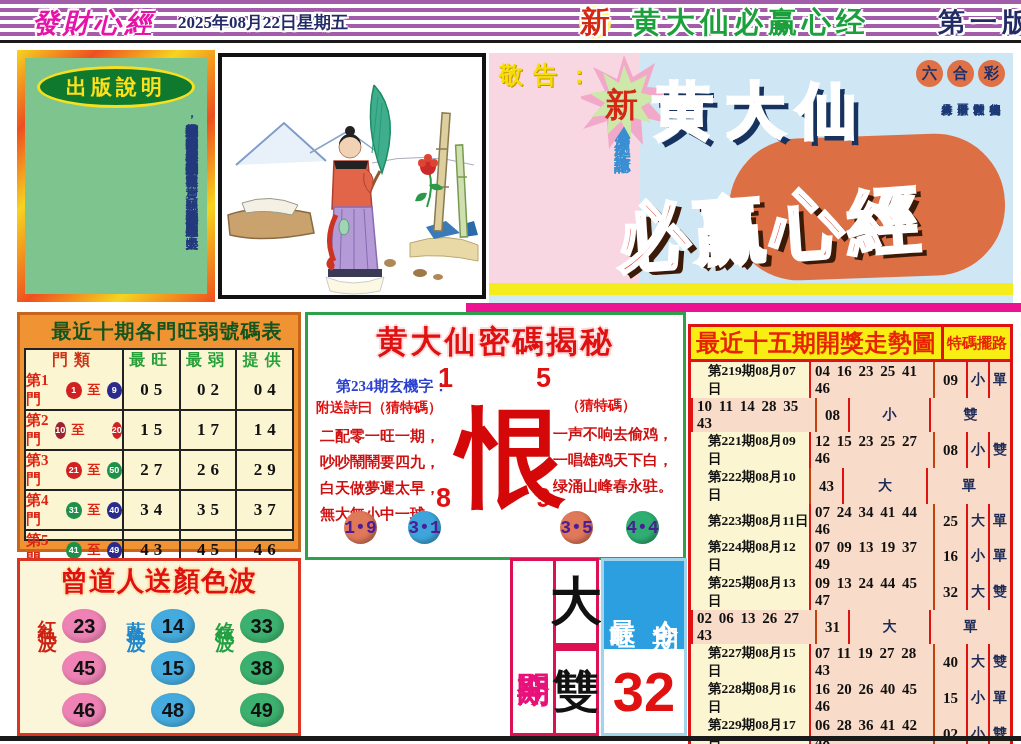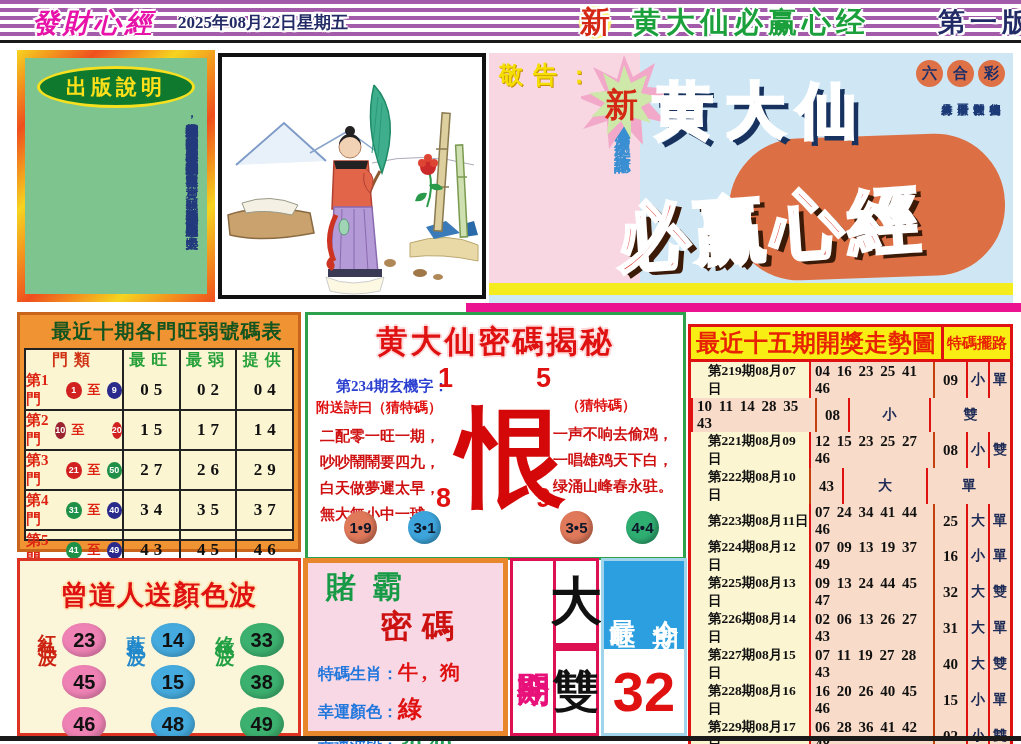--- a/index.html
+++ b/index.html
@@ -90,23 +90,23 @@
   .sp-issue{position:absolute;left:28px;top:62px;font-size:15px;font-weight:bold;color:#2b3fd0;}
   .sp-lleft{position:absolute;left:8px;top:84px;font-size:14px;font-weight:bold;color:#e01111;}
   .sp-poem-l{position:absolute;left:12px;top:108px;font-size:15px;line-height:26px;font-weight:bold;color:#cf1111;}
   .sp-poem-r{position:absolute;left:245px;top:106px;font-size:15px;line-height:26px;font-weight:bold;color:#cf1111;}
   .sp-lright{position:absolute;left:258px;top:82px;font-size:14px;font-weight:bold;color:#e01111;}
   .sp-char{position:absolute;left:150px;top:70px;font-size:108px;font-weight:bold;color:#d40808;}
   .sp-n{position:absolute;font-size:27px;font-weight:bold;color:#e01111;font-family:"Liberation Sans",sans-serif;}
   .sp-n0{left:130px;top:48px;}.sp-n1{left:228px;top:48px;}
   .sp-n2{left:128px;top:168px;}.sp-n3{left:228px;top:168px;}
   .secret-balls{position:absolute;left:0;top:196px;width:100%;height:36px;}
-  .secret-ball{position:absolute;width:33px;height:33px;border-radius:50%;color:#0f172a;
-    font-size:15px;font-weight:bold;display:flex;align-items:center;justify-content:center;
-    box-shadow:inset -3px -3px 4px rgba(0,0,0,.25);font-family:Liberation Sans, sans-serif;}
+  .secret-ball{position:absolute;width:33px;height:33px;border-radius:50%;color:#4c1d95;
+    font-size:18px;font-weight:bold;display:flex;align-items:center;justify-content:center;
+    box-shadow:inset -3px -3px 4px rgba(0,0,0,.25);font-family:Liberation Mono, monospace;}
   .secret-ball:nth-child(1){left:36px;}.secret-ball:nth-child(2){left:100px;}
   .secret-ball:nth-child(3){left:252px;}.secret-ball:nth-child(4){left:318px;}
 
   
   .trend{position:absolute;left:688px;top:324px;width:325px;height:426px;background:#f8dcc9;
     border:3px solid #e01111;box-sizing:border-box;display:flex;flex-direction:column;}
   .trend-head{height:56px;background:#f9ee13;display:flex;border-bottom:3px solid #e01111;}
   .trend-title{flex:1;display:flex;align-items:center;justify-content:center;
     color:#e82304;font-size:24px;font-weight:bold;}
   .trend-sp-head{width:66px;border-left:3px solid #e01111;display:flex;align-items:center;justify-content:center;
@@ -118,21 +118,21 @@
   .tr-nums{width:124px;align-self:stretch;display:flex;align-items:center;padding-left:4px;box-sizing:border-box;
     border-left:2px solid #e01111;color:#111;font-size:15px;font-weight:bold;word-spacing:3px;}
   .tr-sp{width:31px;align-self:stretch;display:flex;align-items:center;justify-content:center;
     border-left:2px solid #c2410c;color:#111;font-size:15px;font-weight:bold;}
   .tr-sz,.tr-pr{width:22px;flex:1;align-self:stretch;display:flex;align-items:center;justify-content:center;
     border-left:2px solid #e01111;color:#1c2a55;font-size:14px;font-weight:bold;}
 
   
   .wave{position:absolute;left:17px;top:558px;width:284px;height:178px;background:#fbf6da;
     border:3px solid #dd3322;box-sizing:border-box;}
-  .wave-title{margin-top:16px;text-align:center;font-size:27px;font-weight:bold;color:#e01111;
+  .wave-title{margin-top:2px;text-align:center;font-size:27px;font-weight:bold;color:#e01111;
     letter-spacing:1px;text-shadow:2px 0 0 #ffe2b0,-2px 0 0 #ffe2b0,0 2px 0 #ffe2b0,0 -2px 0 #ffe2b0;}
   .wave-groups{display:flex;justify-content:space-around;padding:2px 6px 0 6px;}
   .wave-group{display:flex;gap:2px;}
   .wave-label{height:96px;font-size:19px;font-weight:bold;letter-spacing:6px;margin-top:4px;}
   .wave-balls{display:flex;flex-direction:column;gap:8px;margin-top:8px;}
   .wave-ball{width:44px;height:34px;border-radius:50%;display:flex;align-items:center;justify-content:center;
     color:#111;font-size:20px;font-weight:bold;font-family:"Liberation Sans",sans-serif;
     box-shadow:inset -3px -3px 5px rgba(0,0,0,.18);}
 
   
@@ -404,21 +404,20 @@
           <div class="tr-pr">單</div>
         </div>
         <div class="tr-row">
           <div class="tr-issue">第225期08月13日</div>
           <div class="tr-nums">09 13 24 44 45 47</div>
           <div class="tr-sp">32</div>
           <div class="tr-sz">大</div>
           <div class="tr-pr">雙</div>
         </div>
         <div class="tr-row">
-          <div class="tr-issue">第226期08月14日</div>
           <div class="tr-nums">02 06 13 26 27 43</div>
           <div class="tr-sp">31</div>
           <div class="tr-sz">大</div>
           <div class="tr-pr">單</div>
         </div>
         <div class="tr-row">
           <div class="tr-issue">第227期08月15日</div>
           <div class="tr-nums">07 11 19 27 28 43</div>
           <div class="tr-sp">40</div>
           <div class="tr-sz">大</div>
@@ -471,38 +470,20 @@
           <div class="wave-label vtext" style="color: rgb(34, 160, 68);">綠色波</div>
           <div class="wave-balls">
             <span class="wave-ball" style="background: rgb(60, 176, 110);">33</span>
             <span class="wave-ball" style="background: rgb(60, 176, 110);">38</span>
             <span class="wave-ball" style="background: rgb(60, 176, 110);">49</span>
           </div>
         </div>
       </div>
   </div>
 
-  <div class="code">
-    <div class="code-t1">賭霸</div>
-    <div class="code-t2">密碼</div>
-    <div class="code-items">
-      <div class="code-line">
-        <span class="code-label">特碼生肖：</span>
-        <span class="code-v0">牛, 狗</span>
-      </div>
-      <div class="code-line">
-        <span class="code-label">幸運顏色：</span>
-        <span class="code-v1">綠</span>
-      </div>
-      <div class="code-line">
-        <span class="code-label">幸運波段：</span>
-        <span class="code-v2">30-40</span>
-      </div>
-    </div>
-  </div>
 
   <div class="issue">
     <div class="issue-strip">
       <span class="vtext">今期開</span>
     </div>
     <div class="issue-size">大</div>
     <div class="issue-parity">雙</div>
   </div>
 
   <div class="hot">

